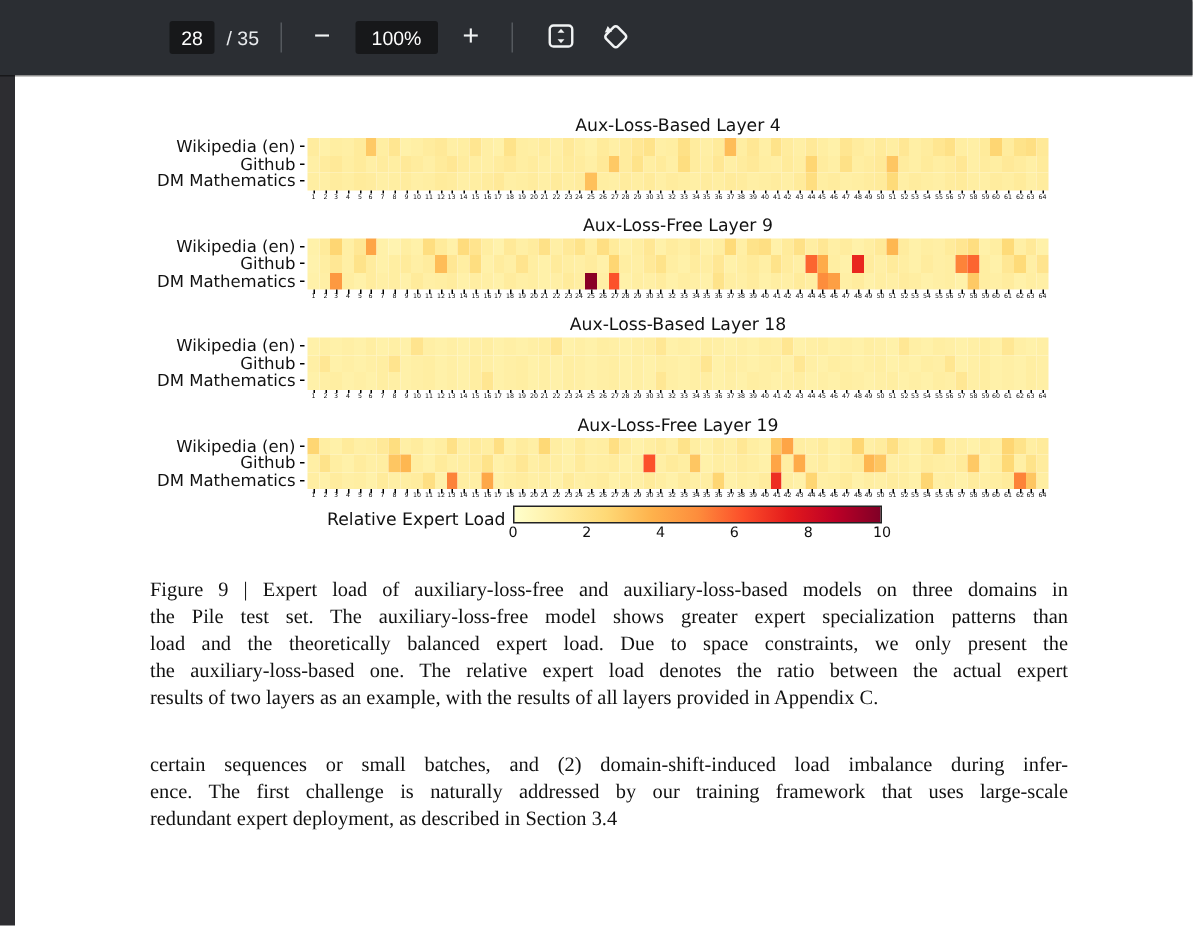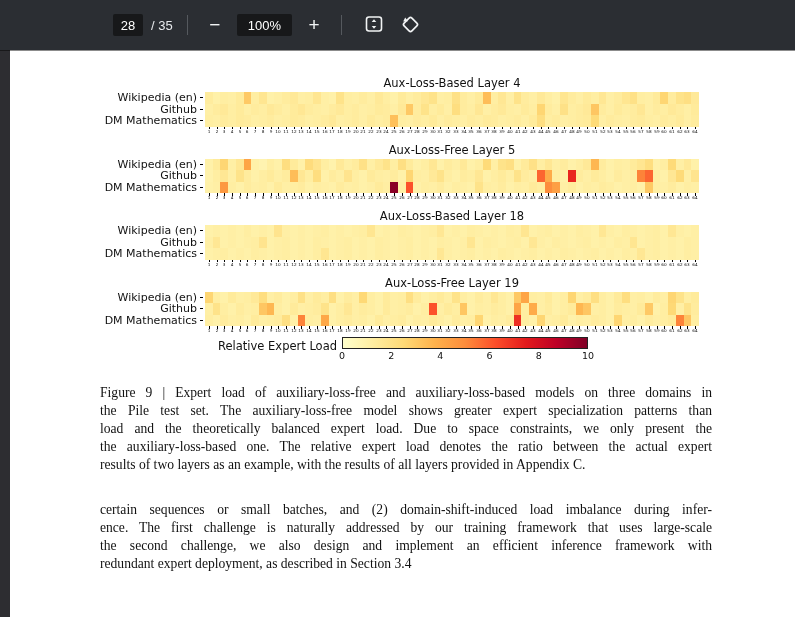--- a/index.html
+++ b/index.html
@@ -566,21 +566,21 @@
             <span class="mark"></span>
             <span class="num">63</span>
           </span>
           <span class="xt">
             <span class="mark"></span>
             <span class="num">64</span>
           </span>
         </div>
       </div>
       <div class="panel">
-        <div class="panel-title">Aux-Loss-Free Layer 5</div>
+        <div class="panel-title">Aux-Loss-Free Layer 9</div>
         <div class="hrow">
           <div class="ylabel">Wikipedia (en)</div>
           <div class="ydash"></div>
           <div class="cells">
             <span class="cell" style="background: rgb(255, 241, 169);"></span>
             <span class="cell" style="background: rgb(255, 235, 155);"></span>
             <span class="cell" style="background: rgb(254, 214, 115);"></span>
             <span class="cell" style="background: rgb(255, 239, 165);"></span>
             <span class="cell" style="background: rgb(255, 231, 148);"></span>
             <span class="cell" style="background: rgb(254, 165, 70);"></span>
@@ -2006,17 +2006,16 @@
       <div class="jline">Figure 9 | Expert load of auxiliary-loss-free and auxiliary-loss-based models on three domains in</div>
       <div class="jline">the Pile test set. The auxiliary-loss-free model shows greater expert specialization patterns than</div>
       <div class="jline">load and the theoretically balanced expert load. Due to space constraints, we only present the</div>
       <div class="jline">the auxiliary-loss-based one. The relative expert load denotes the ratio between the actual expert</div>
       <div class="jline last">results of two layers as an example, with the results of all layers provided in Appendix C.</div>
     </div>
 
   <div class="bodytext" id="body-block">
       <div class="jline">certain sequences or small batches, and (2) domain-shift-induced load imbalance during infer-</div>
       <div class="jline">ence. The first challenge is naturally addressed by our training framework that uses large-scale</div>
-      <div class="jline">the second challenge, we also design and implement an efficient inference framework with</div>
       <div class="jline last">redundant expert deployment, as described in Section 3.4</div>
     </div>
 
 </div>
 
 </body></html>

